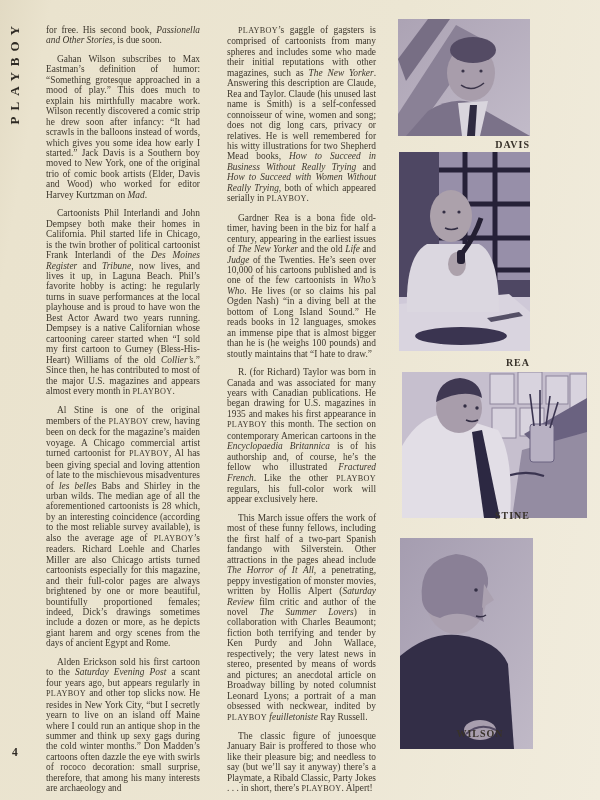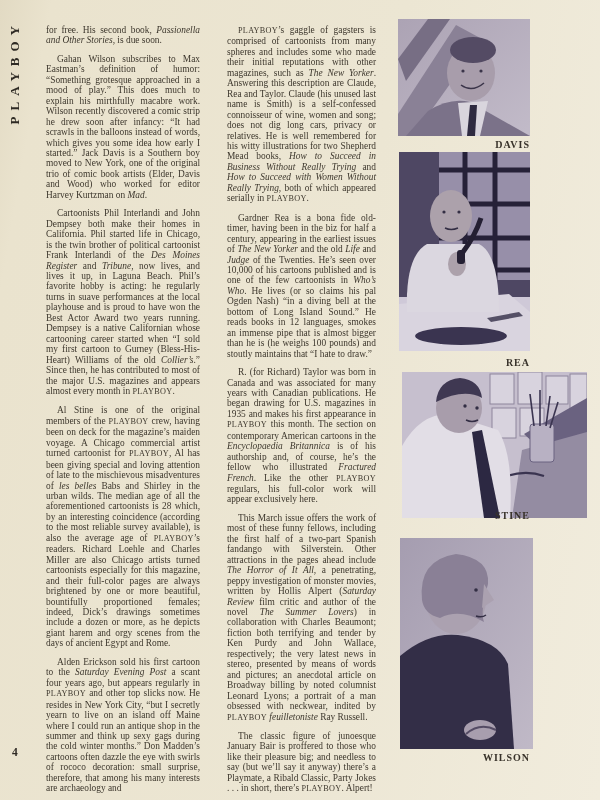--- a/index.html
+++ b/index.html
@@ -32,21 +32,21 @@
   #photo-rea{left:399px;top:152px;width:131px;height:199px;}
   #photo-stine{left:402px;top:372px;width:185px;height:146px;}
   #photo-wilson{left:400px;top:538px;width:133px;height:211px;}
   .caption{
     position:absolute;left:430px;width:100px;text-align:right;
     font-size:10px;font-weight:bold;letter-spacing:1px;color:#38322a;
   }
   #caption-davis{top:139px;}
   #caption-rea{top:357px;}
   #caption-stine{top:510px;}
-  #caption-wilson{top:752px;}
+  #caption-wilson{top:728px;text-align:center;}
   .page-number{
     position:absolute;left:12px;top:746px;
     font-weight:bold;font-size:11.5px;color:#2f2a24;
   }
 </style>
 </head>
 <body>
 
 <div class="spine-title">PLAYBOY</div>
 

